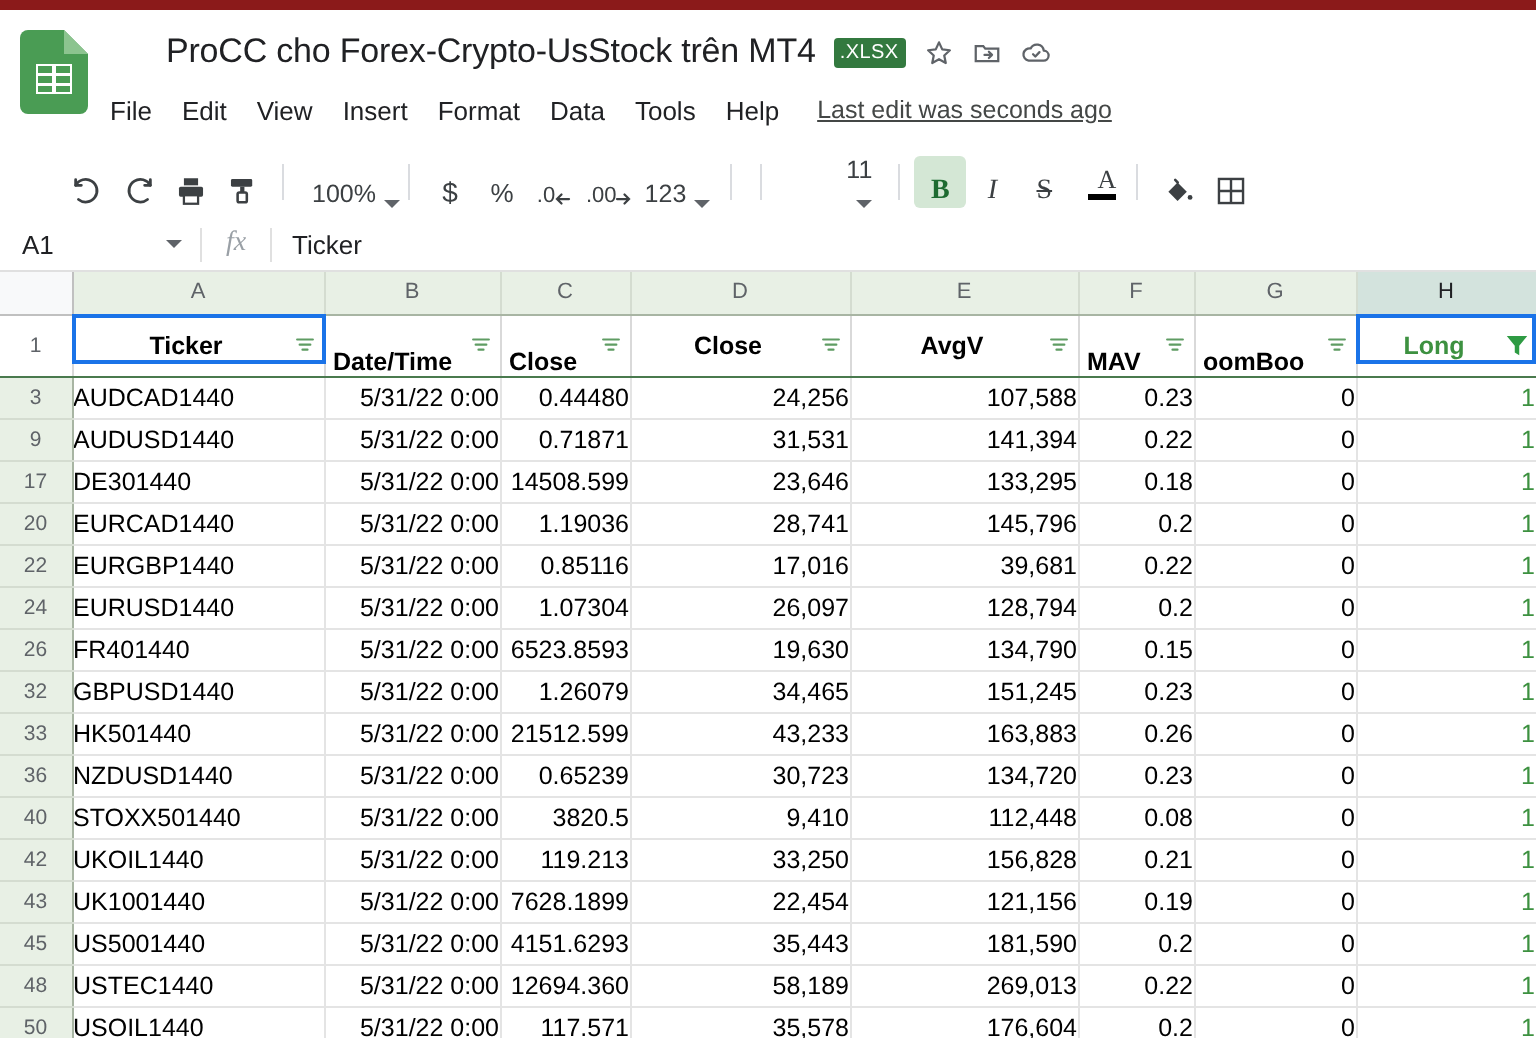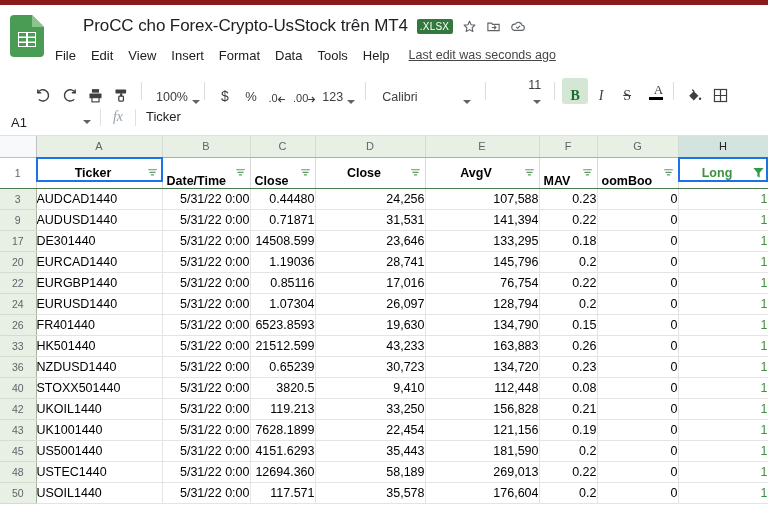--- a/index.html
+++ b/index.html
@@ -134,20 +134,21 @@
   .tb-strike { font-size: 14px; width: 26px; text-decoration: line-through; font-family: "Liberation Serif", serif;}
   .tb-textcolor { flex-direction: column; width: 26px; line-height: 1; }
   .tb-textcolor .ltr { font-size: 13px; font-family: "Liberation Serif", serif; margin-bottom: 1px;}
   .tb-textcolor .bar { width: 14px; height: 3px; background: #000; }
   .tb-dec { font-size: 11px; }
 
   
   .formula-bar {
     height: 27px;
     display: flex;
+    align-items: center;
     border-bottom: 1px solid #e0e0e0;
     background: #fff;
   }
   .namebox {
     width: 100px;
     display: flex; align-items: center; justify-content: space-between;
     padding: 0 9px 0 11px;
     font-size: 13px; color: #202124;
     height: 100%;
   }
@@ -371,24 +372,20 @@
     </svg>
   </span>
 
   <span class="tb">
     <span style="font-size:12.5px;">123</span>
     <span class="caret"></span>
   </span>
 
   <span class="tb-sep"></span>
 
-  <span class="tb tb-font">
-    <span>Calibri</span>
-    <span class="caret"></span>
-  </span>
 
   <span class="tb-sep"></span>
 
   <span class="tb tb-size">
     <span>11</span>
     <span class="caret"></span>
   </span>
 
   <span class="tb-sep"></span>
 
@@ -594,21 +591,21 @@
           <td class="cell r">0.2</td>
           <td class="cell r">0</td>
           <td class="cell r green-txt">1</td>
         </tr>
         <tr>
           <td class="rowhead">22</td>
           <td class="cell l">EURGBP1440</td>
           <td class="cell r">5/31/22 0:00</td>
           <td class="cell r">0.85116</td>
           <td class="cell r">17,016</td>
-          <td class="cell r">76,754</td>
+          <td class="cell r">39,681</td>
           <td class="cell r">0.22</td>
           <td class="cell r">0</td>
           <td class="cell r green-txt">1</td>
         </tr>
         <tr>
           <td class="rowhead">24</td>
           <td class="cell l">EURUSD1440</td>
           <td class="cell r">5/31/22 0:00</td>
           <td class="cell r">1.07304</td>
           <td class="cell r">26,097</td>
@@ -622,20 +619,31 @@
           <td class="cell l">FR401440</td>
           <td class="cell r">5/31/22 0:00</td>
           <td class="cell r">6523.8593</td>
           <td class="cell r">19,630</td>
           <td class="cell r">134,790</td>
           <td class="cell r">0.15</td>
           <td class="cell r">0</td>
           <td class="cell r green-txt">1</td>
         </tr>
         <tr>
+          <td class="rowhead">32</td>
+          <td class="cell l">GBPUSD1440</td>
+          <td class="cell r">5/31/22 0:00</td>
+          <td class="cell r">1.26079</td>
+          <td class="cell r">34,465</td>
+          <td class="cell r">151,245</td>
+          <td class="cell r">0.23</td>
+          <td class="cell r">0</td>
+          <td class="cell r green-txt">1</td>
+        </tr>
+        <tr>
           <td class="rowhead">33</td>
           <td class="cell l">HK501440</td>
           <td class="cell r">5/31/22 0:00</td>
           <td class="cell r">21512.599</td>
           <td class="cell r">43,233</td>
           <td class="cell r">163,883</td>
           <td class="cell r">0.26</td>
           <td class="cell r">0</td>
           <td class="cell r green-txt">1</td>
         </tr>

